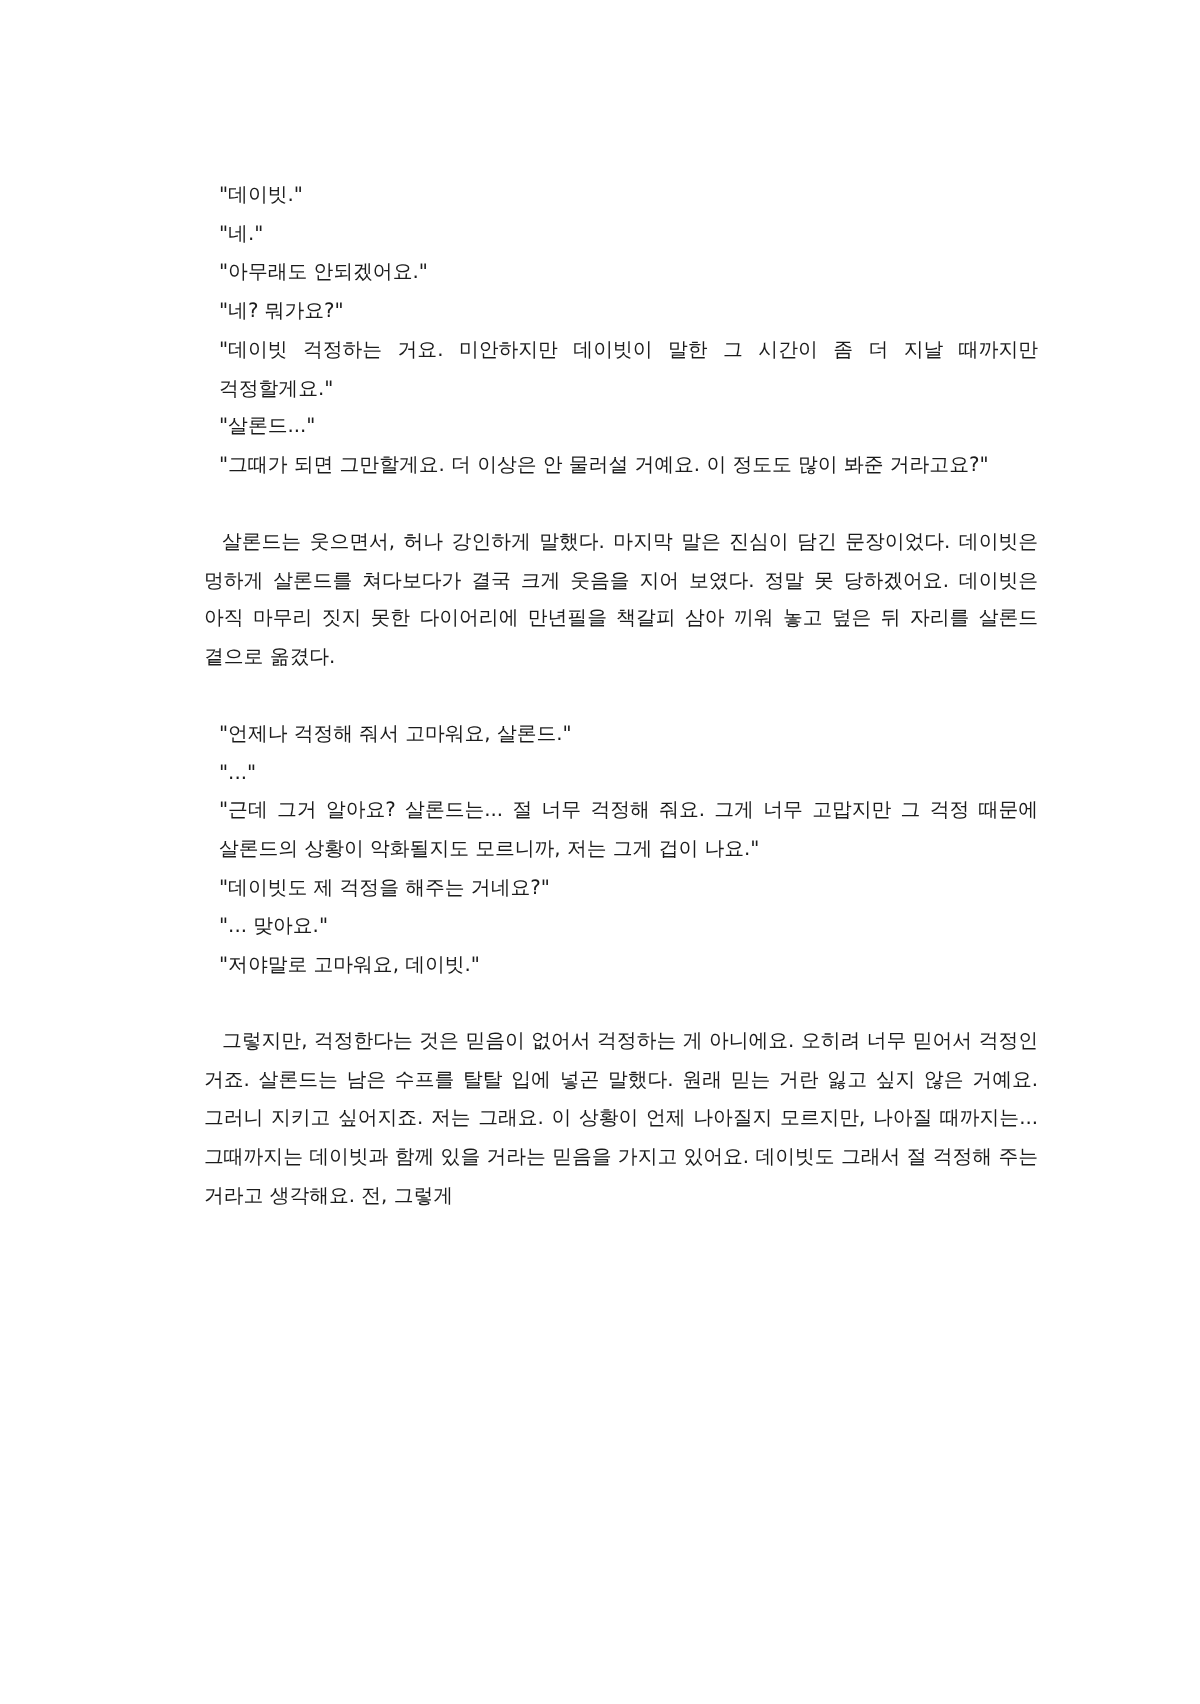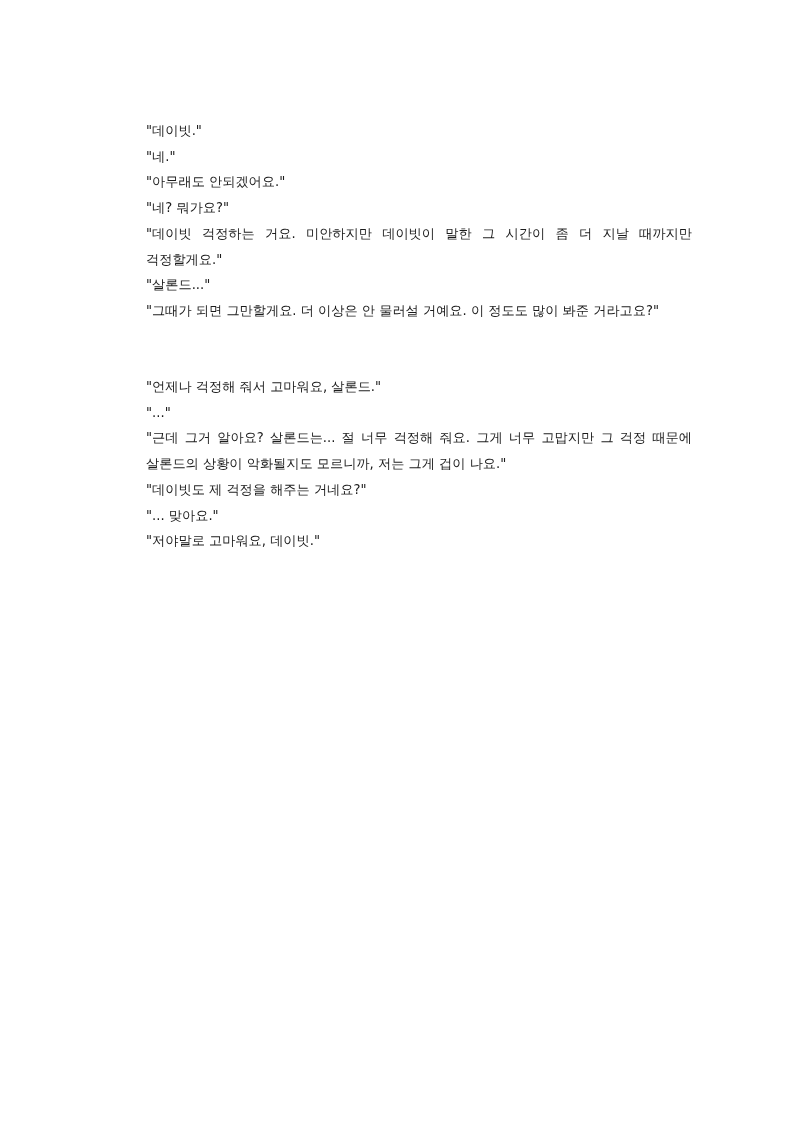--- a/index.html
+++ b/index.html
@@ -56,27 +56,29 @@
     <p class="para quote">"데이빗."</p>
     <p class="para quote">"네."</p>
     <p class="para quote">"아무래도 안되겠어요."</p>
     <p class="para quote">"네? 뭐가요?"</p>
     <p class="para quote">"데이빗 걱정하는 거요. 미안하지만 데이빗이 말한 그 시간이 좀 더 지날 때까지만 걱정할게요."</p>
     <p class="para quote">"살론드..."</p>
     <p class="para quote">"그때가 되면 그만할게요. 더 이상은 안 물러설 거예요. 이 정도도 많이 봐준 거라고요?"</p>
 
     <div class="blank"></div>
 
+    <p class="para narr indent">살론드는 웃으면서, 허나 강인하게 말했다. 마지막 말은 진심이 담긴 문장이었다. 데이빗은 멍하게 살론드를 쳐다보다가 결국 크게 웃음을 지어 보였다. 정말 못 당하겠어요. 데이빗은 아직 마무리 짓지 못한 다이어리에 만년필을 책갈피 삼아 끼워 놓고 덮은 뒤 자리를 살론드 곁으로 옮겼다.</p>
 
     <div class="blank"></div>
 
     <p class="para quote">"언제나 걱정해 줘서 고마워요, 살론드."</p>
     <p class="para quote">"..."</p>
     <p class="para quote">"근데 그거 알아요? 살론드는... 절 너무 걱정해 줘요. 그게 너무 고맙지만 그 걱정 때문에 살론드의 상황이 악화될지도 모르니까, 저는 그게 겁이 나요."</p>
     <p class="para quote">"데이빗도 제 걱정을 해주는 거네요?"</p>
     <p class="para quote">"... 맞아요."</p>
     <p class="para quote">"저야말로 고마워요, 데이빗."</p>
 
     <div class="blank"></div>
 
+    <p class="para narr indent">그렇지만, 걱정한다는 것은 믿음이 없어서 걱정하는 게 아니에요. 오히려 너무 믿어서 걱정인 거죠. 살론드는 남은 수프를 탈탈 입에 넣곤 말했다. 원래 믿는 거란 잃고 싶지 않은 거예요. 그러니 지키고 싶어지죠. 저는 그래요. 이 상황이 언제 나아질지 모르지만, 나아질 때까지는... 그때까지는 데이빗과 함께 있을 거라는 믿음을 가지고 있어요. 데이빗도 그래서 절 걱정해 주는 거라고 생각해요. 전, 그렇게</p>
 
   </div>
 </div>
 
 </body></html>

